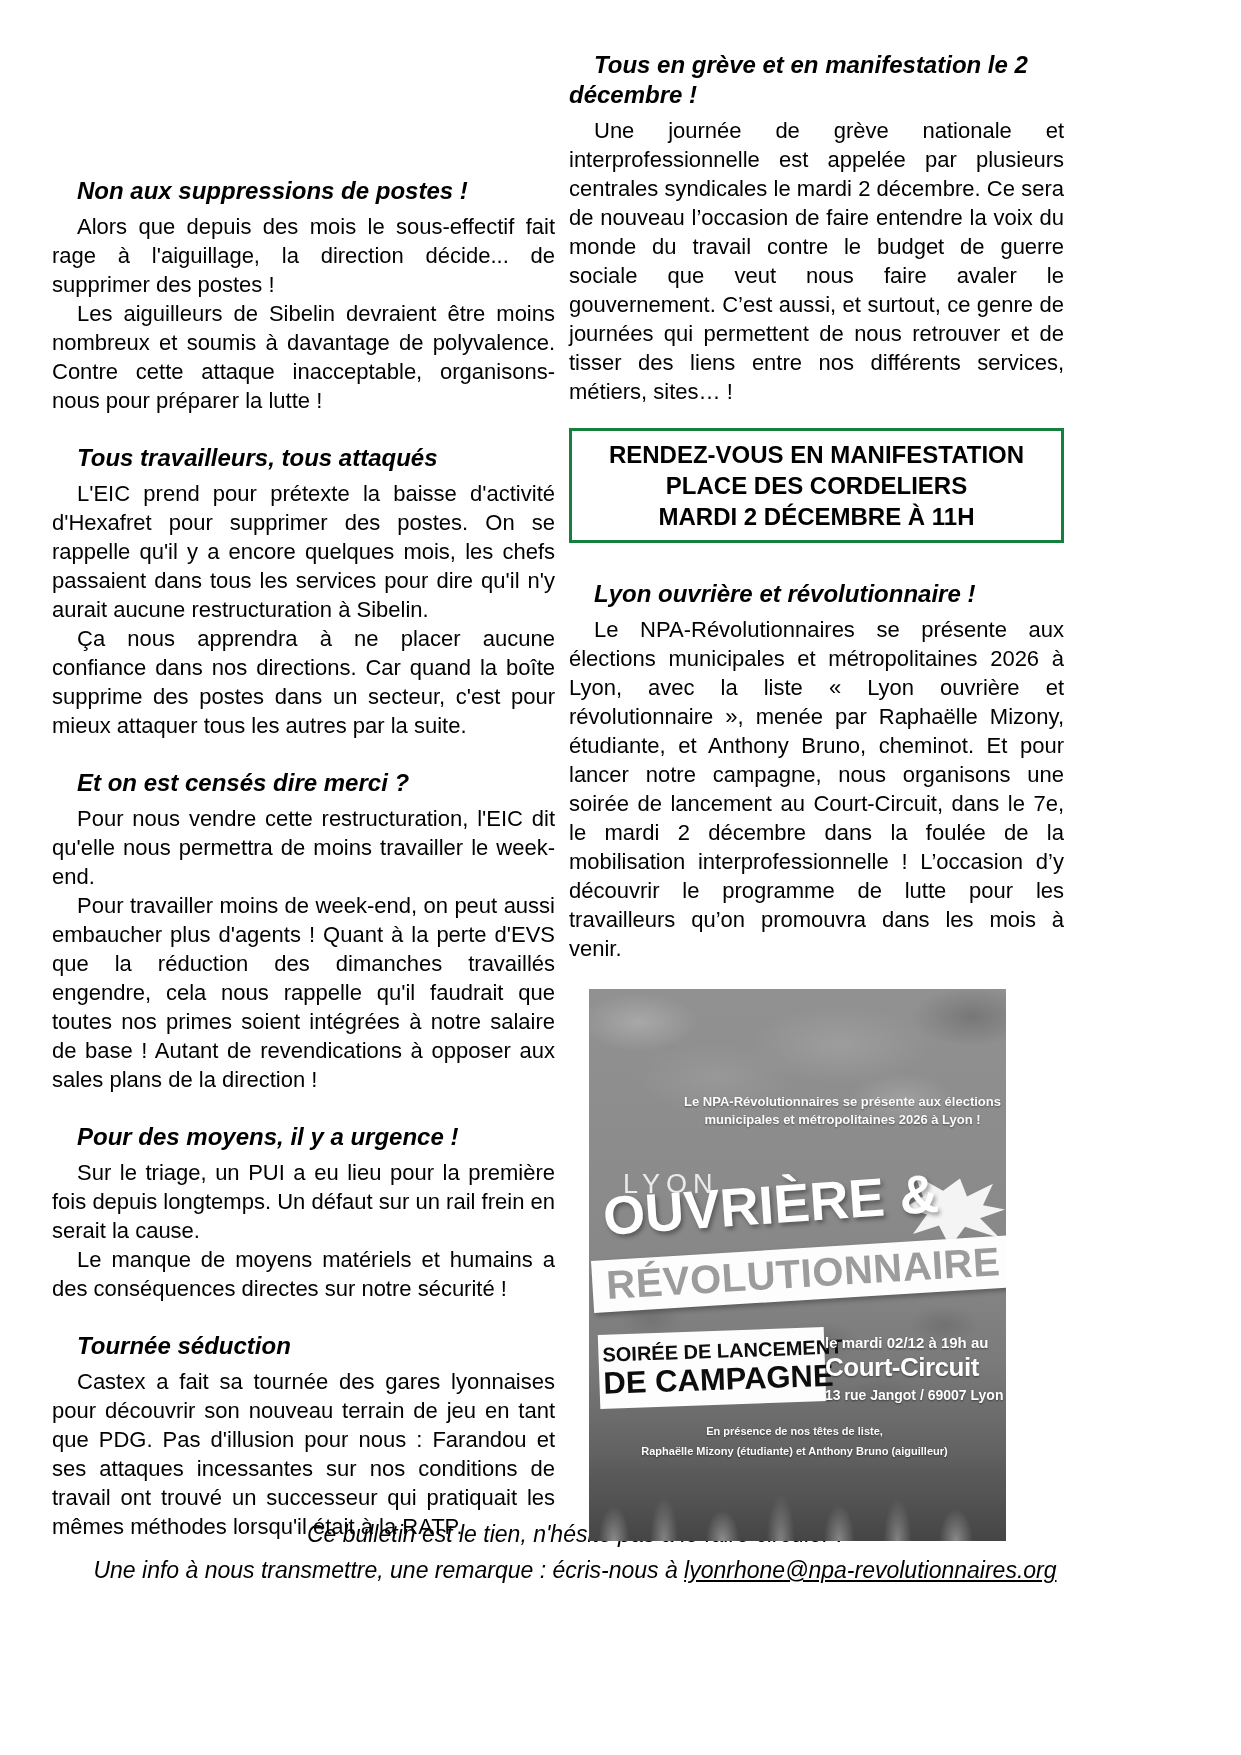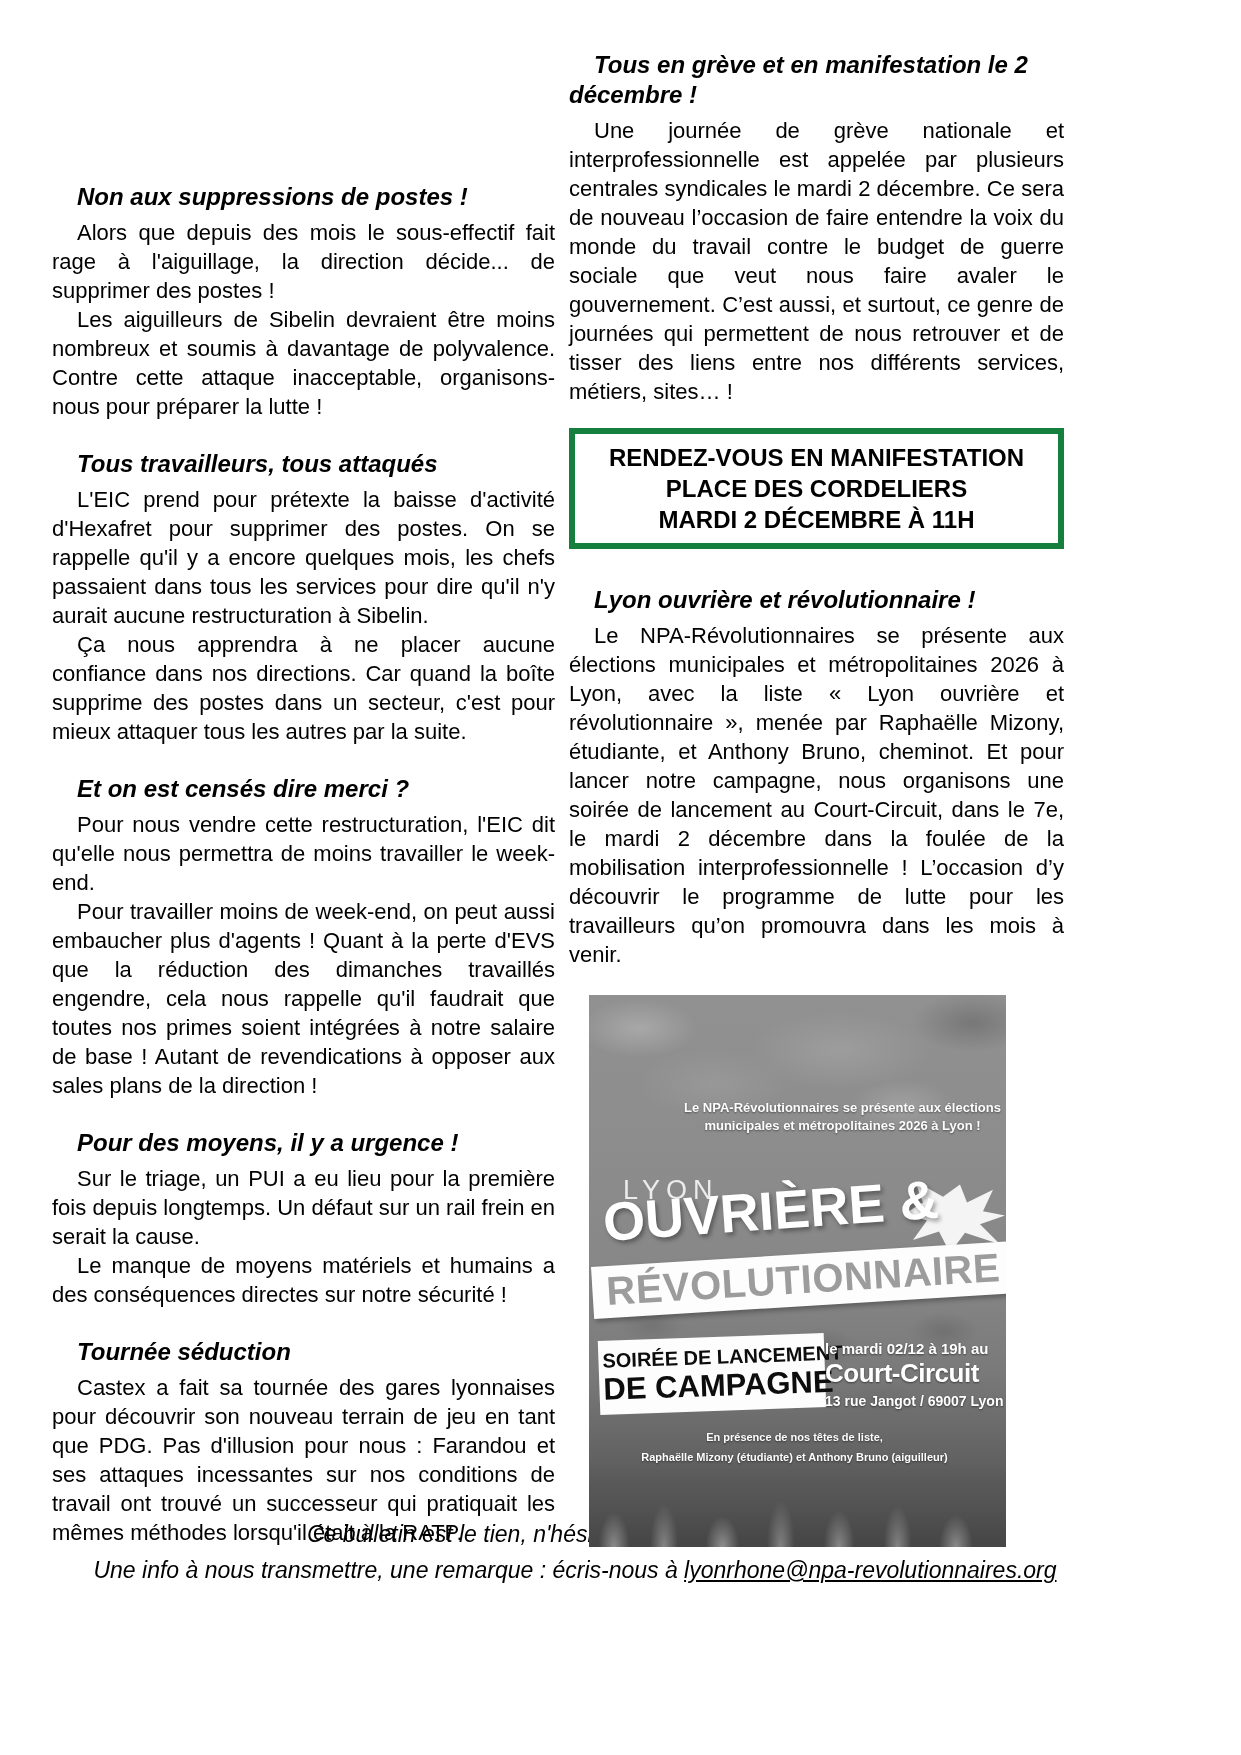--- a/index.html
+++ b/index.html
@@ -17,21 +17,21 @@
     margin:0; font-size:22px; line-height:29px;
     text-align:justify; text-indent:25px;
   }
   h2.head {
     margin:28px 0 6px 0; font-size:24px; line-height:30px;
     font-weight:bold; font-style:italic; text-indent:25px;
   }
   h2.head.first { margin-top:0; }
 
   .callout {
-    margin-top:22px; border:6px solid #15803d; padding:8px 4px;
+    margin-top:22px; border:3px solid #15803d; padding:8px 4px;
     text-align:center; font-weight:bold; font-size:24px; line-height:31px;
   }
   h2.after-box { margin-top:36px; }
 
   
   .poster {
     position:relative; width:417px; height:552px; margin:26px 0 0 20px;
     overflow:hidden;
     background:
       radial-gradient(ellipse 90px 45px at 12% 6%,  #a8a8a8, transparent 65%),

